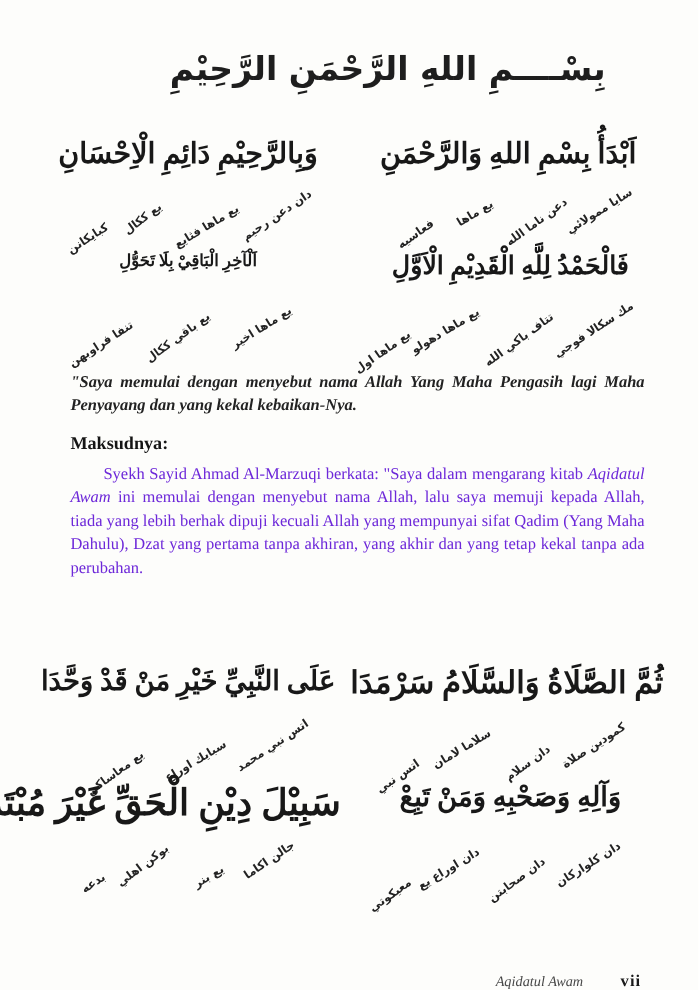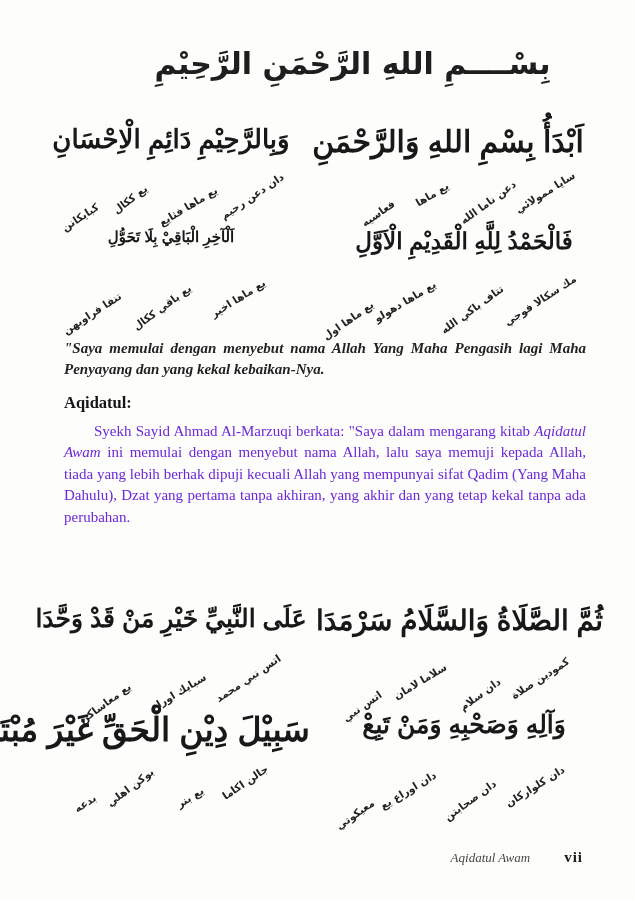--- a/index.html
+++ b/index.html
@@ -11,21 +11,21 @@
   
   .basmalah{
     position:absolute;top:46px;left:0;width:100%;box-sizing:border-box;
     padding-left:70px;text-align:center;direction:rtl;
     font-family:"DejaVu Sans",sans-serif;font-size:30px;font-weight:700;
     letter-spacing:-1px;
   }
   
   .hemi{
     position:absolute;text-align:center;direction:rtl;white-space:nowrap;
-    font-family:Liberation Sans, sans-serif;font-weight:700;color:#181818;
+    font-family:Liberation Serif, serif;font-weight:700;color:#181818;
     letter-spacing:-1px;
   }
   
   .ann{
     position:absolute;direction:rtl;white-space:nowrap;
     font-family:"DejaVu Sans",sans-serif;font-weight:600;font-size:10.5px;
     color:#232323;transform-origin:center;
   }
   
   .textcol{position:absolute;top:338px;left:64px;width:522px;}
@@ -39,31 +39,31 @@
     text-indent:30px;color:#6d28d9;
   }
   .term{font-style:italic;}
   
   .footer{
     position:absolute;top:849px;left:0;width:100%;box-sizing:border-box;
     display:flex;justify-content:flex-end;align-items:baseline;gap:34px;
     padding-right:52px;
   }
   .ftitle{font-style:italic;font-size:13px;color:#474747;}
-  .fnum{font-weight:700;font-size:15px;letter-spacing:1px;color:#1a1a1a;}
+  .fnum{font-weight:700;font-size:15px;letter-spacing:1px;color:#1a1a1a;margin-top:35px;}
 </style>
 </head>
 <body>
 
 <div class="page">
 
   <div class="basmalah">بِسْــــمِ اللهِ الرَّحْمَنِ الرَّحِيْمِ</div>
 
   <div id="verses">
-      <div class="hemi" style="top: 124px; left: 309px; width: 278px; font-size: 30px;">اَبْدَأُ بِسْمِ اللهِ وَالرَّحْمَنِ</div>
+      <div class="hemi" style="top: 124px; left: 323px; width: 278px; font-size: 26px;">اَبْدَأُ بِسْمِ اللهِ وَالرَّحْمَنِ</div>
       <span class="ann" style="left: 545px; top: 192px; transform: translate(-50%, -50%) rotate(-32deg);">سايا ممولائي</span>
       <span class="ann" style="left: 488px; top: 202px; transform: translate(-50%, -50%) rotate(-36deg);">دعن ناما الله</span>
       <span class="ann" style="left: 432px; top: 194px; transform: translate(-50%, -50%) rotate(-31deg);">يع ماها</span>
       <span class="ann" style="left: 378px; top: 213px; transform: translate(-50%, -50%) rotate(-35deg);">فعاسيه</span>
       <div class="hemi" style="top: 124px; left: 32px; width: 278px; font-size: 26px;">وَبِالرَّحِيْمِ دَائِمِ الْاِحْسَانِ</div>
       <span class="ann" style="left: 252px; top: 196px; transform: translate(-50%, -50%) rotate(-34deg);">دان دعن رحيم</span>
       <span class="ann" style="left: 188px; top: 206px; transform: translate(-50%, -50%) rotate(-31deg);">يع ماها فثايع</span>
       <span class="ann" style="left: 130px; top: 199px; transform: translate(-50%, -50%) rotate(-37deg);">يع ككال</span>
       <span class="ann" style="left: 80px; top: 217px; transform: translate(-50%, -50%) rotate(-33deg);">كبايكانن</span>
       <div class="hemi" style="top: 228px; left: 325px; width: 278px; font-size: 23px;">فَالْحَمْدُ لِلَّهِ الْقَدِيْمِ الْاَوَّلِ</div>
@@ -91,21 +91,21 @@
       <span class="ann" style="left: 355px; top: 814px; transform: translate(-50%, -50%) rotate(-35deg);">معيكوتي</span>
       <div class="hemi" style="top: 710px; left: 32px; width: 278px; font-size: 33px;">سَبِيْلَ دِيْنِ الْحَقِّ غَيْرَ مُبْتَدِعْ</div>
       <span class="ann" style="left: 245px; top: 782px; transform: translate(-50%, -50%) rotate(-34deg);">جالن اكاما</span>
       <span class="ann" style="left: 190px; top: 797px; transform: translate(-50%, -50%) rotate(-31deg);">يع بنر</span>
       <span class="ann" style="left: 130px; top: 787px; transform: translate(-50%, -50%) rotate(-37deg);">بوكن اهلي</span>
       <span class="ann" style="left: 85px; top: 803px; transform: translate(-50%, -50%) rotate(-33deg);">بدعه</span>
     </div>
 
   <main class="textcol">
     <p class="quote">"Saya memulai dengan menyebut nama Allah Yang Maha Pengasih lagi Maha Penyayang dan yang kekal kebaikan-Nya.</p>
-    <h3 class="heading">Aqidatul:</h3>
+    <h3 class="heading">Maksudnya:</h3>
     <p class="commentary"><span>Syekh Sayid Ahmad Al-Marzuqi berkata: "Saya dalam mengarang kitab </span><em class="term">Aqidatul Awam</em><span> ini memulai dengan menyebut nama Allah, lalu saya memuji kepada Allah, tiada yang lebih berhak dipuji kecuali Allah yang mempunyai sifat Qadim (Yang Maha Dahulu), Dzat yang pertama tanpa akhiran, yang akhir dan yang tetap kekal tanpa ada perubahan.</span></p>
   </main>
 
   <footer class="footer">
     <span class="ftitle">Aqidatul Awam</span>
     <span class="fnum">vii</span>
   </footer>
 
 </div>
 

